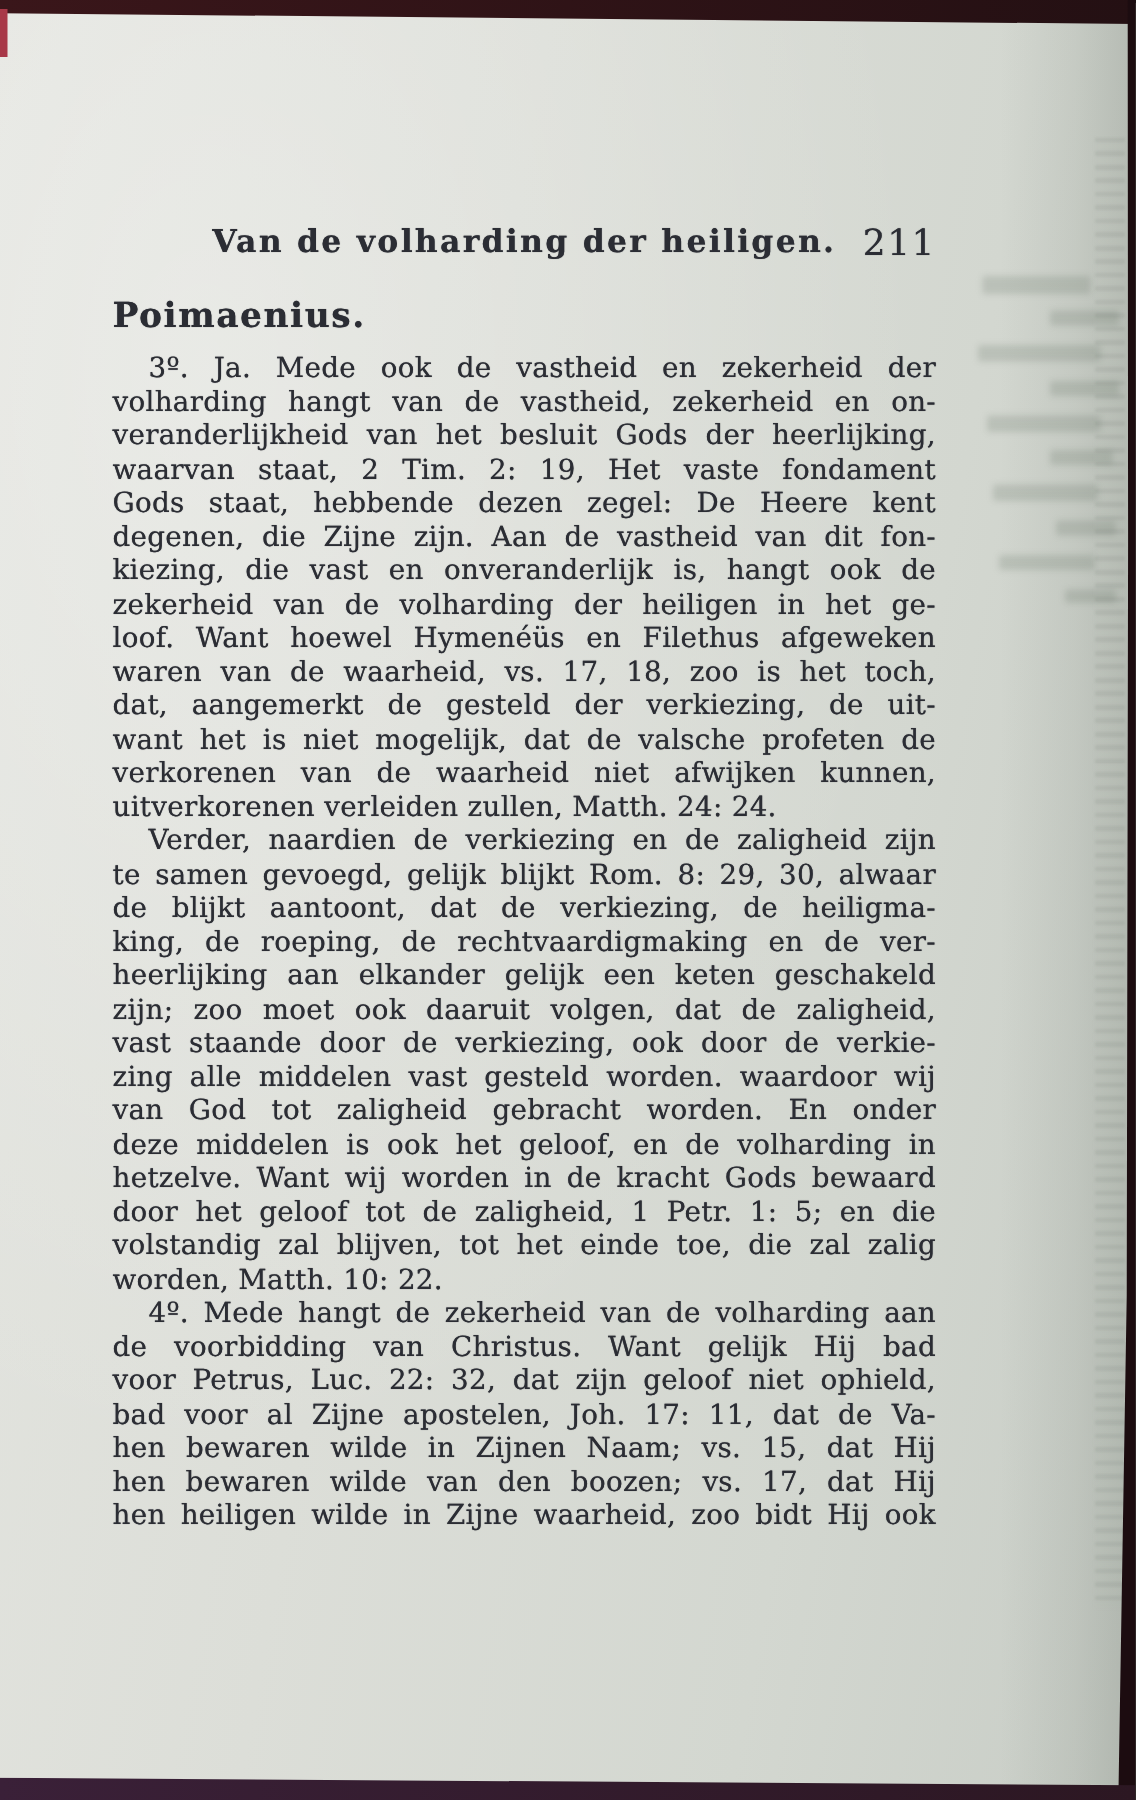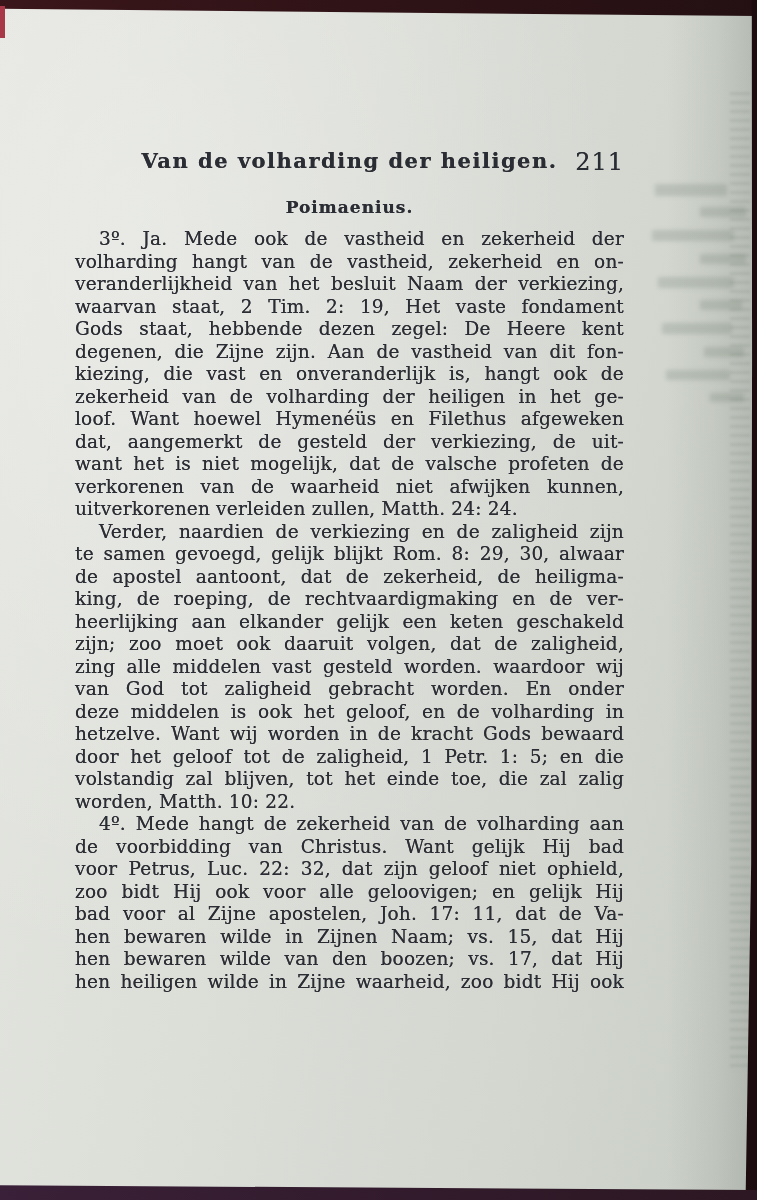--- a/index.html
+++ b/index.html
@@ -68,22 +68,22 @@
   }
   .header{ position:relative; height:28px; }
   .running-title{
     display:block; text-align:center;
     font-weight:700; font-size:21px; letter-spacing:1.5px;
   }
   .page-number{
     position:absolute; right:0; top:0; font-size:24px; letter-spacing:1px;
   }
   .chapter-title{
-    margin-top:21px; text-align:center;
-    font-weight:700; font-size:17px; letter-spacing:1px;
+    margin-top:21px; text-align:left;
+    font-weight:700; font-size:23px; letter-spacing:1px;
   }
   .body{ margin-top:11px; font-size:18.5px; line-height:22.5px; }
   .line{
     text-align:justify; text-align-last:justify;
     letter-spacing:0.2px;
   }
   .line.last{ text-align-last:left; }
   .para .line:first-child{ text-indent:24px; }
 </style>
 </head>
@@ -109,52 +109,53 @@
         <span class="running-title">Van de volharding der heiligen.</span>
         <span class="page-number">211</span>
       </div>
 
       <div class="chapter-title">Poimaenius.</div>
 
       <div class="body">
           <div class="para">
             <div class="line">3º. Ja. Mede ook de vastheid en zekerheid der</div>
             <div class="line">volharding hangt van de vastheid, zekerheid en on-</div>
-            <div class="line">veranderlijkheid van het besluit Naam der verkiezing,</div>
+            <div class="line">veranderlijkheid van het besluit Gods der heerlijking,</div>
             <div class="line">waarvan staat, 2 Tim. 2: 19, Het vaste fondament</div>
             <div class="line">Gods staat, hebbende dezen zegel: De Heere kent</div>
             <div class="line">degenen, die Zijne zijn. Aan de vastheid van dit fon-</div>
             <div class="line">kiezing, die vast en onveranderlijk is, hangt ook de</div>
             <div class="line">zekerheid van de volharding der heiligen in het ge-</div>
             <div class="line">loof. Want hoewel Hymenéüs en Filethus afgeweken</div>
+            <div class="line">waren van de waarheid, vs. 17, 18, zoo is het toch,</div>
             <div class="line">dat, aangemerkt de gesteld der verkiezing, de uit-</div>
             <div class="line">want het is niet mogelijk, dat de valsche profeten de</div>
             <div class="line">verkorenen van de waarheid niet afwijken kunnen,</div>
             <div class="line last">uitverkorenen verleiden zullen, Matth. 24: 24.</div>
           </div>
           <div class="para">
             <div class="line">Verder, naardien de verkiezing en de zaligheid zijn</div>
             <div class="line">te samen gevoegd, gelijk blijkt Rom. 8: 29, 30, alwaar</div>
-            <div class="line">de apostel aantoont, dat de zekerheid, de heiligma-</div>
+            <div class="line">de blijkt aantoont, dat de verkiezing, de heiligma-</div>
             <div class="line">king, de roeping, de rechtvaardigmaking en de ver-</div>
             <div class="line">heerlijking aan elkander gelijk een keten geschakeld</div>
             <div class="line">zijn; zoo moet ook daaruit volgen, dat de zaligheid,</div>
+            <div class="line">vast staande door de verkiezing, ook door de verkie-</div>
             <div class="line">zing alle middelen vast gesteld worden. waardoor wij</div>
             <div class="line">van God tot zaligheid gebracht worden. En onder</div>
             <div class="line">deze middelen is ook het geloof, en de volharding in</div>
             <div class="line">hetzelve. Want wij worden in de kracht Gods bewaard</div>
             <div class="line">door het geloof tot de zaligheid, 1 Petr. 1: 5; en die</div>
             <div class="line">volstandig zal blijven, tot het einde toe, die zal zalig</div>
             <div class="line last">worden, Matth. 10: 22.</div>
           </div>
           <div class="para">
             <div class="line">4º. Mede hangt de zekerheid van de volharding aan</div>
             <div class="line">de voorbidding van Christus. Want gelijk Hij bad</div>
             <div class="line">voor Petrus, Luc. 22: 32, dat zijn geloof niet ophield,</div>
-            <div class="line">zoo bidt Hij ook voor alle geloovigen; en gelijk Hij</div>
             <div class="line">bad voor al Zijne apostelen, Joh. 17: 11, dat de Va-</div>
             <div class="line">hen bewaren wilde in Zijnen Naam; vs. 15, dat Hij</div>
             <div class="line">hen bewaren wilde van den boozen; vs. 17, dat Hij</div>
             <div class="line">hen heiligen wilde in Zijne waarheid, zoo bidt Hij ook</div>
           </div>
         </div>
     </div>
   </div>
 
   <div class="edge-top"></div>

